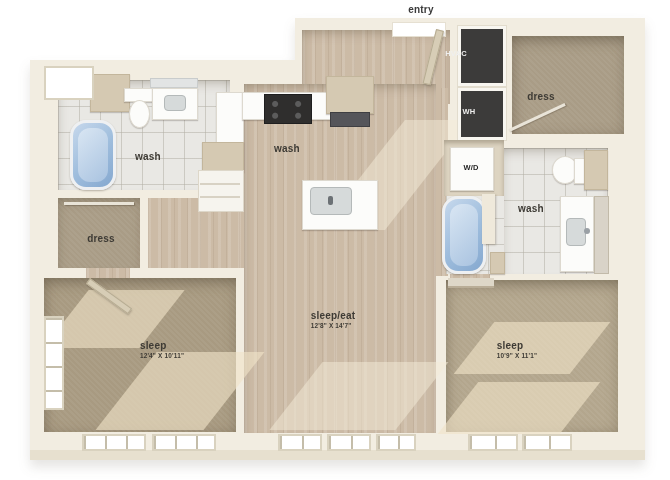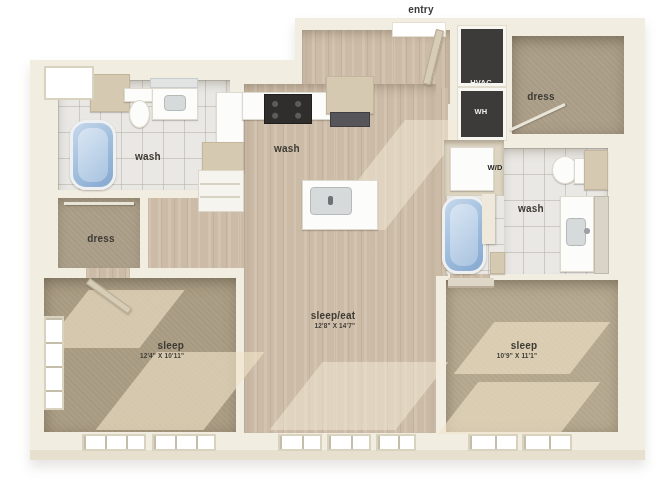--- a/index.html
+++ b/index.html
@@ -25,21 +25,21 @@
   .cB{background-color:#b3a68d;} 
   .cC{background-color:#a99c86;} 
   .shade{box-shadow:inset 0 13px 14px -9px rgba(88,76,58,.55),
                     inset 12px 0 13px -10px rgba(88,76,58,.32),
                     inset -12px 0 13px -10px rgba(88,76,58,.16),
                     inset 0 -11px 12px -10px rgba(88,76,58,.18);}
   .shadeL{box-shadow:inset 0 10px 12px -8px rgba(88,76,58,.38),
                      inset 9px 0 11px -9px rgba(88,76,58,.22),
                      inset -9px 0 11px -9px rgba(88,76,58,.12);}
   
-  .lbl{position:absolute;transform:translate(-50%,-50%);text-align:right;
+  .lbl{position:absolute;transform:translate(-50%,-50%);text-align:left;
        color:#3e3b35;font-size:10px;font-weight:600;letter-spacing:.2px;line-height:1.1;white-space:nowrap;}
   .dims{font-size:6.4px;font-weight:700;letter-spacing:.2px;margin-top:1px;}
   .lbl-entry{color:#3a3a3a;}
   .darklbl{color:#efefee;font-size:7.5px;font-weight:600;}
   .wdlbl{color:#1e1e1e;font-size:7.5px;font-weight:700;}
   
   .darkbox{background:#3c3b3a;border:3px solid #f8f6f0;box-shadow:0 0 0 1px #e2dccd;}
   .tub{background:linear-gradient(135deg,#c6d8ec 0%,#9dbcdc 55%,#85a8cf 100%);
        border:3px solid #eef0f2;border-radius:16px;box-shadow:0 1px 2px rgba(70,60,50,.35);}
   .tub i{position:absolute;inset:5px;border-radius:12px;background:linear-gradient(135deg,#d9e6f3,#a9c3e0);display:block;}
@@ -94,31 +94,31 @@
   <div class="abs carpet cB shade" style="left:446px;top:280px;width:172px;height:152px;"></div>
 
   <div class="abs sun" style="left:66px;top:290px;width:96px;height:58px;"></div>
   <div class="abs sun" style="left:126px;top:352px;width:108px;height:78px;"></div>
   <div class="abs sun" style="left:474px;top:322px;width:116px;height:52px;"></div>
   <div class="abs sun" style="left:458px;top:382px;width:122px;height:52px;"></div>
   <div class="abs sunw" style="left:296px;top:362px;width:126px;height:68px;"></div>
   <div class="abs sunw" style="left:362px;top:120px;width:66px;height:110px;"></div>
 
   <div class="abs darkbox" style="left:458px;top:26px;width:42px;height:54px;"></div>
-  <div class="lbl darklbl" style="left:481px;top:54px;margin-top:29px;">
+  <div class="lbl darklbl" style="left:456px;top:54px;">
     <span>HVAC</span>
   </div>
   <div class="abs darkbox" style="left:458px;top:88px;width:42px;height:46px;"></div>
-  <div class="lbl darklbl" style="left:481px;top:112px;">
+  <div class="lbl darklbl" style="left:469px;top:112px;">
     <span>WH</span>
   </div>
 
   <div class="abs" style="left:444px;top:140px;width:60px;height:56px;background:#ddd4c1;box-shadow:inset 0 3px 4px rgba(88,76,58,.35);"></div>
   <div class="abs wfix" style="left:450px;top:147px;width:42px;height:42px;"></div>
-  <div class="lbl wdlbl" style="left:471px;top:168px;margin-left:24px;">
+  <div class="lbl wdlbl" style="left:471px;top:168px;">
     <span>W/D</span>
   </div>
 
   <div class="abs beige" style="left:90px;top:74px;width:38px;height:36px;"></div>
   <div class="abs tub" style="left:70px;top:120px;width:40px;height:64px;">
       <i></i>
     </div>
   <div class="abs wfix" style="left:124px;top:88px;width:28px;height:12px;"></div>
   <div class="abs wfix" style="left:129px;top:100px;width:19px;height:26px;border-radius:50%;"></div>
   <div class="abs" style="left:150px;top:78px;width:46px;height:8px;background:#e2e4e4;border:1px solid #c9cccc;"></div>

